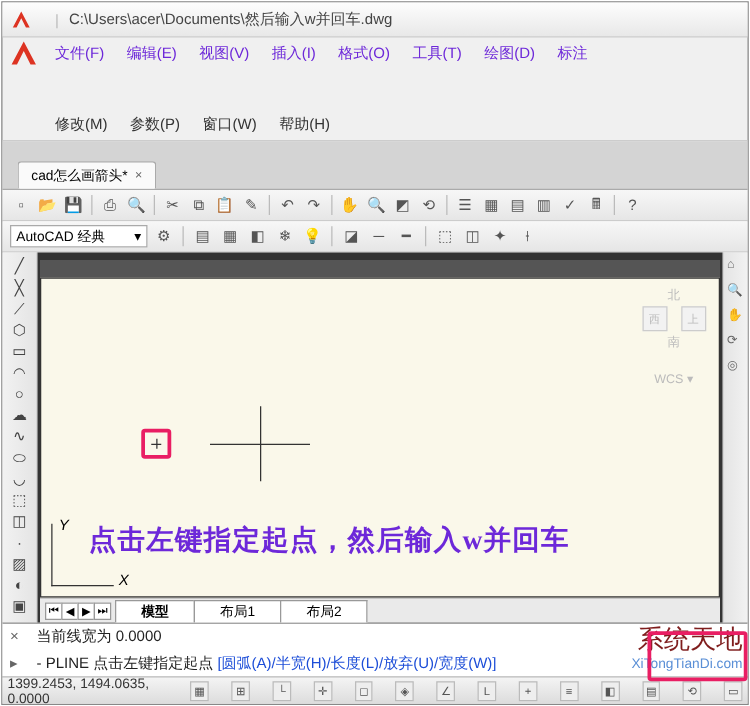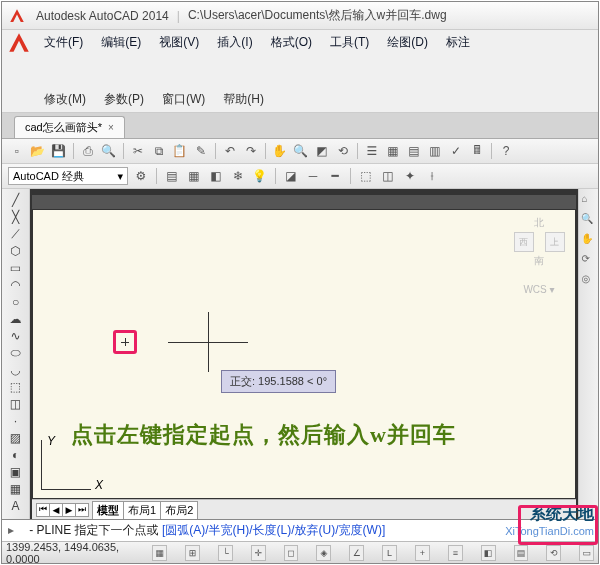--- a/index.html
+++ b/index.html
@@ -4,35 +4,35 @@
 <style>
 * { margin: 0; padding: 0; box-sizing: border-box; font-family: "Microsoft YaHei", SimSun, Arial, sans-serif; }
 body { width: 600px; height: 565px; background: #fff; overflow: hidden; position: relative; }
 
 .window { border: 1px solid #888; width: 598px; height: 563px; margin: 1px; display: flex; flex-direction: column; background: #f0f0f0; }
 
 .titlebar { height: 28px; background: linear-gradient(#fdfdfd, #e8e8e8); display: flex; align-items: center; padding: 0 6px; border-bottom: 1px solid #ccc; font-size: 12px; color: #444; }
 .titlebar .logo { width: 18px; height: 18px; margin-right: 10px; }
 .titlebar .sep { margin: 0 8px; color: #bbb; }
 
-.menubar { display: flex; padding: 2px 40px 2px 40px; font-size: 12px; color: #0f172a; }
+.menubar { display: flex; padding: 2px 40px 2px 40px; font-size: 12px; color: #6d28d9; }
 .menubar .menu-item { margin-right: 14px; padding: 2px 2px; cursor: default; }
 .menubar2 { display: flex; padding: 2px 40px; font-size: 12px; color: #333; border-bottom: 1px solid #ccc; margin-top: 32px; }
 .menubar2 .menu-item { margin-right: 14px; padding: 2px 2px; }
 
-.tabstrip { height: 26px; display: flex; align-items: flex-end; padding: 0 12px; background: #d4d4d4; border-bottom: 1px solid #aaa; }
+.tabstrip { height: 39px; display: flex; align-items: flex-end; padding: 0 12px; background: #d4d4d4; border-bottom: 1px solid #aaa; }
 .doc-tab { background: #fafafa; border: 1px solid #aaa; border-bottom: none; padding: 3px 10px; font-size: 11px; border-radius: 3px 3px 0 0; display: flex; align-items: center; gap: 6px; }
 .doc-tab .close { color: #666; font-size: 10px; }
 
 .toolbar { display: flex; align-items: center; padding: 3px 6px; background: linear-gradient(#f7f7f7,#e6e6e6); border-bottom: 1px solid #ccc; gap: 3px; }
 .tbicon { width: 18px; height: 18px; display: flex; align-items: center; justify-content: center; font-size: 12px; color: #555; border: 1px solid transparent; }
 .tbsep { width: 1px; height: 16px; background: #bbb; margin: 0 2px; }
 
 .toolbar2 { display: flex; align-items: center; padding: 3px 6px; background: linear-gradient(#f7f7f7,#e6e6e6); border-bottom: 1px solid #ccc; gap: 4px; }
-.workspace-select { font-size: 11px; border: 1px solid #aaa; background: #fff; padding: 1px 4px; width: 120px; height: 18px; display: flex; align-items: center; justify-content: space-between; }
+.workspace-select { font-size: 11px; border: 1px solid #aaa; background: #fff; padding: 1px 4px; width: 110px; height: 18px; display: flex; align-items: center; justify-content: space-between; }
 
 .main { flex: 1; display: flex; min-height: 0; }
 .left-toolbar { width: 28px; background: linear-gradient(90deg,#f2f2f2,#e4e4e4); border-right: 1px solid #ccc; display: flex; flex-direction: column; align-items: center; padding: 4px 0; gap: 3px; }
 .left-toolbar .lticon { width: 20px; height: 18px; display: flex; align-items: center; justify-content: center; color: #444; font-size: 12px; }
 .right-toolbar { width: 20px; background: linear-gradient(90deg,#e4e4e4,#f2f2f2); border-left: 1px solid #ccc; display: flex; flex-direction: column; align-items: center; padding: 4px 0; gap: 6px; }
 .right-toolbar .rticon { width: 14px; height: 14px; color: #666; font-size: 10px; }
 
 .canvas-wrap { flex: 1; position: relative; background: #333; padding: 6px 2px 0 2px; display: flex; flex-direction: column; }
 .canvas-tabs-top { height: 14px; background: #555; }
 .canvas { flex: 1; background: #faf8ea; position: relative; border: 1px solid #333; }
@@ -43,62 +43,61 @@
 .pick { position: absolute; left: 80px; top: 120px; }
 .pickbox { width: 24px; height: 24px; border: 3px solid #e91e63; border-radius: 3px; display: flex; align-items: center; justify-content: center; }
 .pickbox::before { content: ""; width: 8px; height: 1px; background: #333; position: absolute; }
 .pickbox::after { content: ""; width: 1px; height: 8px; background: #333; position: absolute; }
 .crosshair { position: absolute; left: 155px; top: 112px; }
 .crosshair .h { width: 80px; height: 1px; background: #333; position: absolute; top: 20px; left: -20px; }
 .crosshair .v { width: 1px; height: 60px; background: #333; position: absolute; left: 20px; top: -10px; }
 
 .tooltip-box { position: absolute; left: 188px; top: 160px; background: #d4d4ea; border: 1px solid #7a7aa0; padding: 3px 8px; font-size: 11px; color: #333; }
 
-.instruction { position: absolute; left: 38px; top: 210px; font-size: 22px; color: #4d7c0f; font-weight: bold; font-family: "KaiTi", "STKaiti", serif; letter-spacing: 1px; }
+.instruction { position: absolute; left: 38px; top: 194px; font-size: 22px; color: #6d28d9; font-weight: bold; font-family: "KaiTi", "STKaiti", serif; letter-spacing: 1px; }
 
 .ucs { position: absolute; left: 8px; bottom: 8px; }
 .ucs .yaxis { width: 1px; height: 50px; background: #333; position: absolute; bottom: 0; left: 0; }
 .ucs .xaxis { width: 50px; height: 1px; background: #333; position: absolute; bottom: 0; left: 0; }
 .ucs .ylabel { position: absolute; bottom: 42px; left: 6px; font-size: 12px; font-style: italic; }
 .ucs .xlabel { position: absolute; bottom: -2px; left: 54px; font-size: 12px; font-style: italic; }
 
 .layout-tabs { height: 20px; background: #eaeaea; display: flex; align-items: center; font-size: 11px; border-top: 1px solid #bbb; }
 .layout-tabs .nav { display: flex; margin: 0 4px; }
 .layout-tabs .nav span { border: 1px solid #999; background: #fff; width: 14px; height: 14px; font-size: 9px; display: flex; align-items: center; justify-content: center; margin-right: -1px; }
-.layout-tabs .ltab { background: #fff; border: 1px solid #999; border-bottom: none; padding: 1px 4px; margin-right: -1px; text-align: center; }
+.layout-tabs .ltab { background: #fff; border: 1px solid #999; border-bottom: none; padding: 1px 20px; margin-right: -1px; text-align: center; }
 .layout-tabs .ltab.active { background: #fff; font-weight: bold; }
 
 .command-area { background: #fff; border-top: 1px solid #888; }
 .command-line { font-size: 12px; padding: 2px 6px; font-family: SimSun, monospace; color: #222; }
 .command-line .prompt-icon { display: inline-block; width: 14px; color: #666; }
 .command-line .bracket { color: #1d4ed8; }
 
 .statusbar { height: 22px; background: linear-gradient(#f4f4f4,#dcdcdc); border-top: 1px solid #bbb; display: flex; align-items: center; font-size: 11px; padding: 0 4px; gap: 18px; }
 .statusbar .coords { color: #333; margin-right: 8px; }
 .statusbar .sicon { width: 18px; height: 16px; border: 1px solid #bbb; background: #eee; font-size: 9px; display: flex; align-items: center; justify-content: center; color: #555; }
 
 .watermark { position: absolute; right: 6px; bottom: 28px; font-size: 11px; color: #5a8fd6; text-align: right; }
-.watermark .big { font-size: 16px; font-weight: bold; color: #0c4a6e; }
+.watermark .big { font-size: 21px; font-weight: normal; color: #7f1d1d; }
 .watermark-box { position: absolute; right: 2px; bottom: 20px; width: 80px; height: 40px; border: 3px solid #e91e63; border-radius: 3px; pointer-events:none; }
 
 .quick-access { position: absolute; top: 30px; left: 6px; width: 28px; height: 28px; }
 .qa-logo { width: 26px; height: 26px; }
 </style>
 </head>
 <body>
 
 <div class="window">
 
   <div class="titlebar">
     <span class="logo">
       <svg viewBox="0 0 24 24">
           <path d="M3 20 L12 3 L21 20 L17 20 L12 10 L7 20 Z" fill="#d32"></path>
         </svg>
     </span>
-    <span>Autodesk AutoCAD 2014</span>
     <span class="sep">|</span>
     <span>C:\Users\acer\Documents\然后输入w并回车.dwg</span>
   </div>
 
   <div class="quick-access">
     <svg class="qa-logo" viewBox="0 0 24 24">
         <path d="M3 20 L12 3 L21 20 L17 20 L12 10 L7 20 Z" fill="#d32"></path>
       </svg>
   </div>
 
@@ -220,23 +219,20 @@
 
         <div class="pick">
           <div class="pickbox"></div>
         </div>
 
         <div class="crosshair">
           <div class="h"></div>
             <div class="v"></div>
         </div>
 
-        <div class="tooltip-box">
-          <span>正交: 195.1588 &lt; 0°</span>
-        </div>
 
         <div class="instruction">点击左键指定起点，然后输入w并回车</div>
 
         <div class="ucs">
           <div class="yaxis"></div>
             <div class="xaxis"></div>
           <div class="ylabel">Y</div>
           <div class="xlabel">X</div>
         </div>
       </div>
@@ -258,22 +254,26 @@
       <span class="rticon">⌂</span>
       <span class="rticon">🔍</span>
       <span class="rticon">✋</span>
       <span class="rticon">⟳</span>
       <span class="rticon">◎</span>
     </div>
   </div>
 
   <div class="command-area">
     <div class="command-line">
+      <span class="prompt-icon">×</span>
+      <span>当前线宽为  0.0000</span>
+    </div>
+    <div class="command-line">
       <span class="prompt-icon">▸</span>
-      <span> - PLINE 指定下一个点或 </span>
+      <span> - PLINE 点击左键指定起点 </span>
       <span class="bracket">[圆弧(A)/半宽(H)/长度(L)/放弃(U)/宽度(W)]</span>
     </div>
   </div>
 
   <div class="statusbar">
     <span class="coords">1399.2453, 1494.0635, 0.0000</span>
     <span class="sicon">▦</span>
     <span class="sicon">⊞</span>
     <span class="sicon">└</span>
     <span class="sicon">✛</span>

